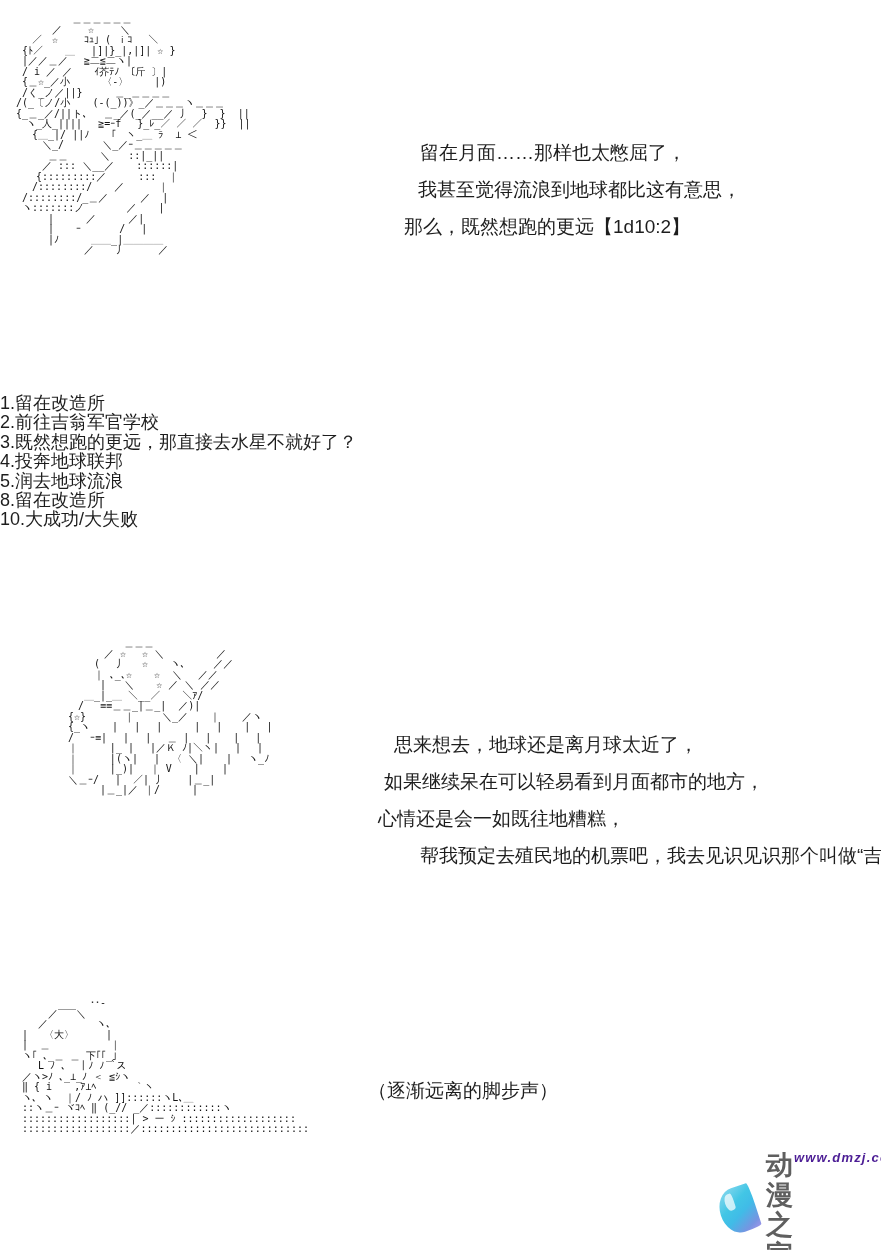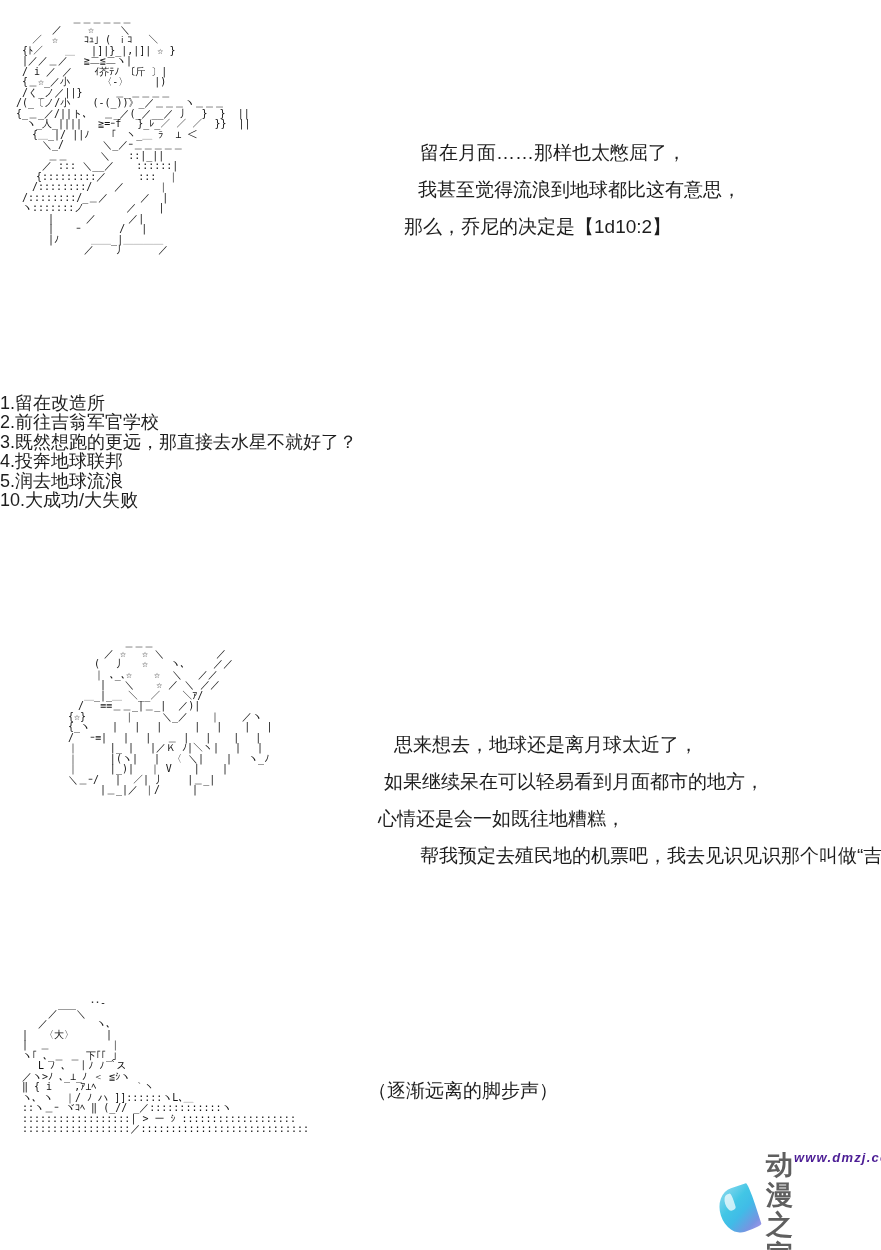--- a/index.html
+++ b/index.html
@@ -156,29 +156,30 @@
  　 /::::::::/_＿／ 　　 ／  |
  　 ヽ:::::::ノ 　　　 ／ 　 |
  　 　 　|　 　 ／ 　　 ／|
  　 　 　| 　 ｰ  　　 / 　|
  　 　 　|ﾉ　 　 ＿＿_|＿＿＿＿
  　 　 　　　　 ／ 　 丿 　　 ／</pre>
 
 <div class="dialogue" id="dlg-1">
   <span class="line">留在月面……那样也太憋屈了，</span>
   <span class="line">我甚至觉得流浪到地球都比这有意思，</span>
-  <span class="line">那么，乔尼的决定是【1d10:2】</span>
+  <span class="line">那么，既然想跑的更远【1d10:2】</span>
 </div>
 
 <div id="option-list">
   <span class="opt">1.留在改造所</span>
   <span class="opt">2.前往吉翁军官学校</span>
   <span class="opt">3.既然想跑的更远，那直接去水星不就好了？</span>
   <span class="opt">4.投奔地球联邦</span>
   <span class="opt">5.润去地球流浪</span>
+  <span class="opt">8.留在改造所</span>
   <span class="opt">10.大成功/大失败</span>
 </div>
 
 <pre class="aa" id="aa-2"> 　　　　　 ＿＿＿
  　　　 ／ ☆ 　☆ ＼ 　　　　 ／
  　　 (　 丿 　☆ 　 ヽ､ 　  ／／
  　　 ｜ ､_､☆ 　 ☆  ＼　 ／／
  　 　 |   ＼ 　 ☆ ／ ＼ ／／
  　 ＿_|_＿ ＼__／ 　 ＼ｱ/
  　/　 ≡≡＿＿_|＿_|  ／)|

